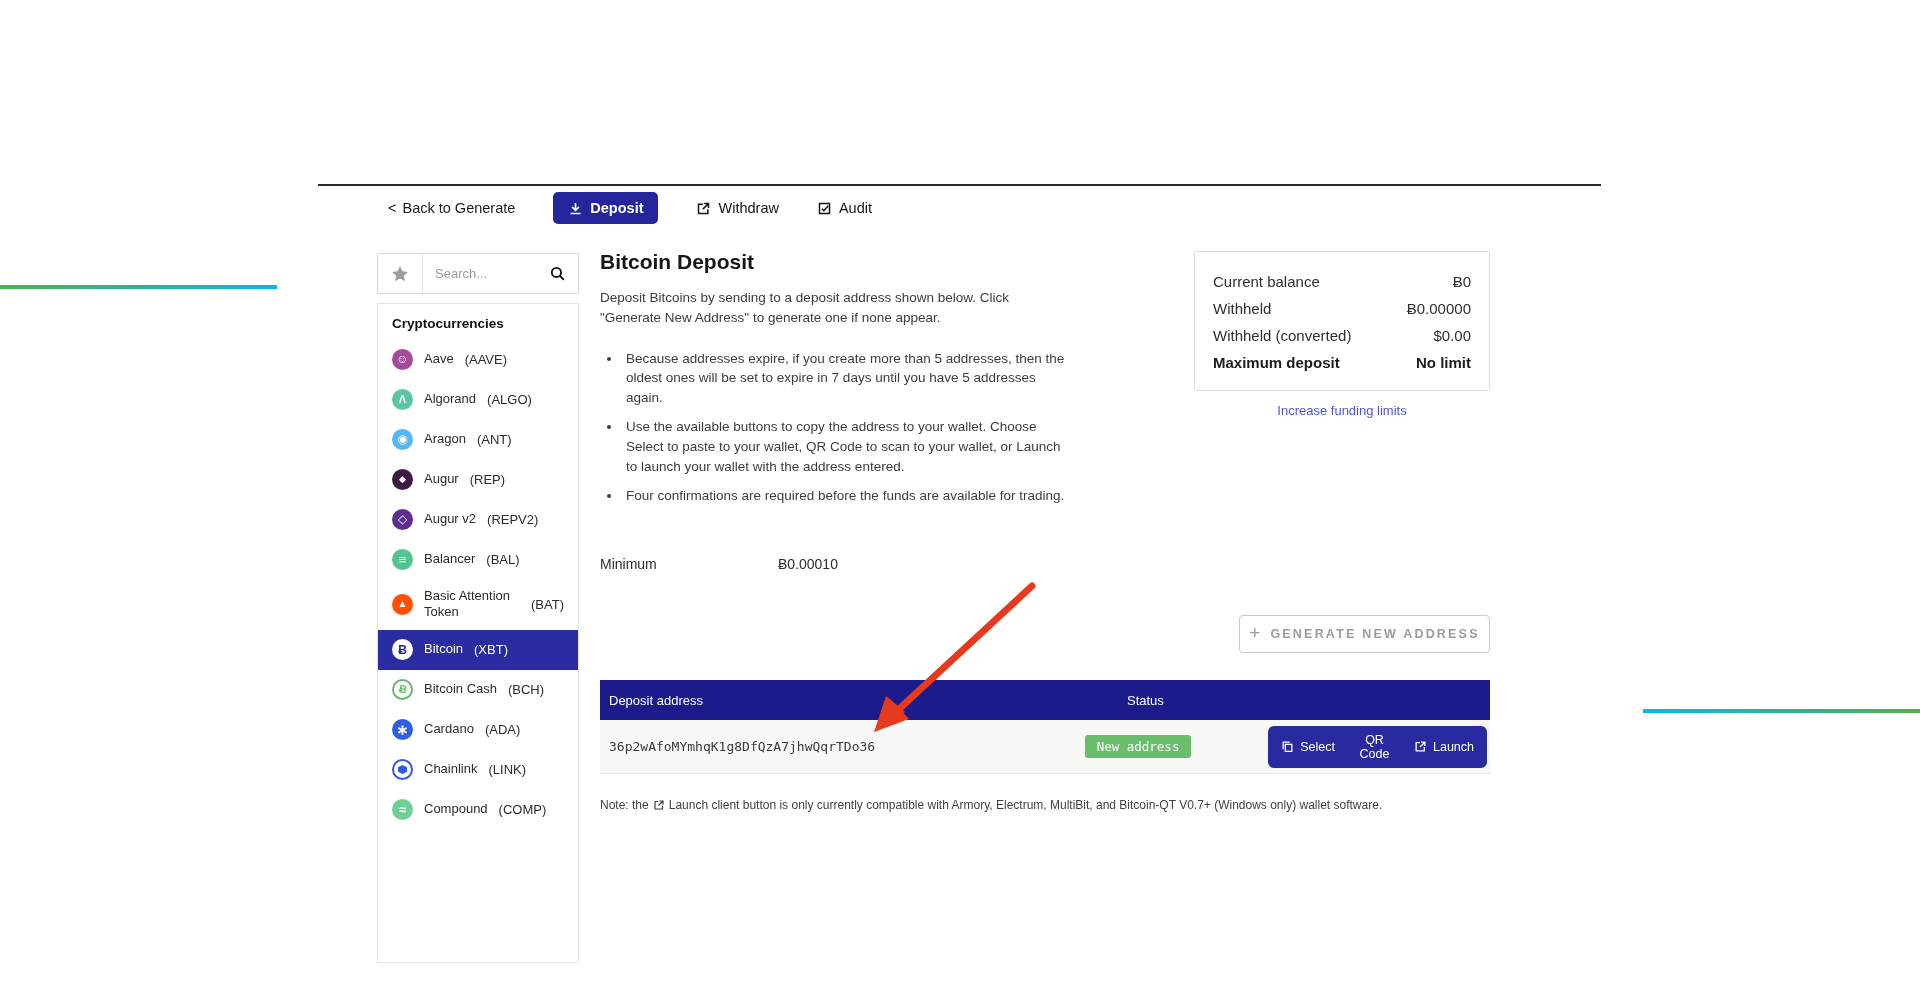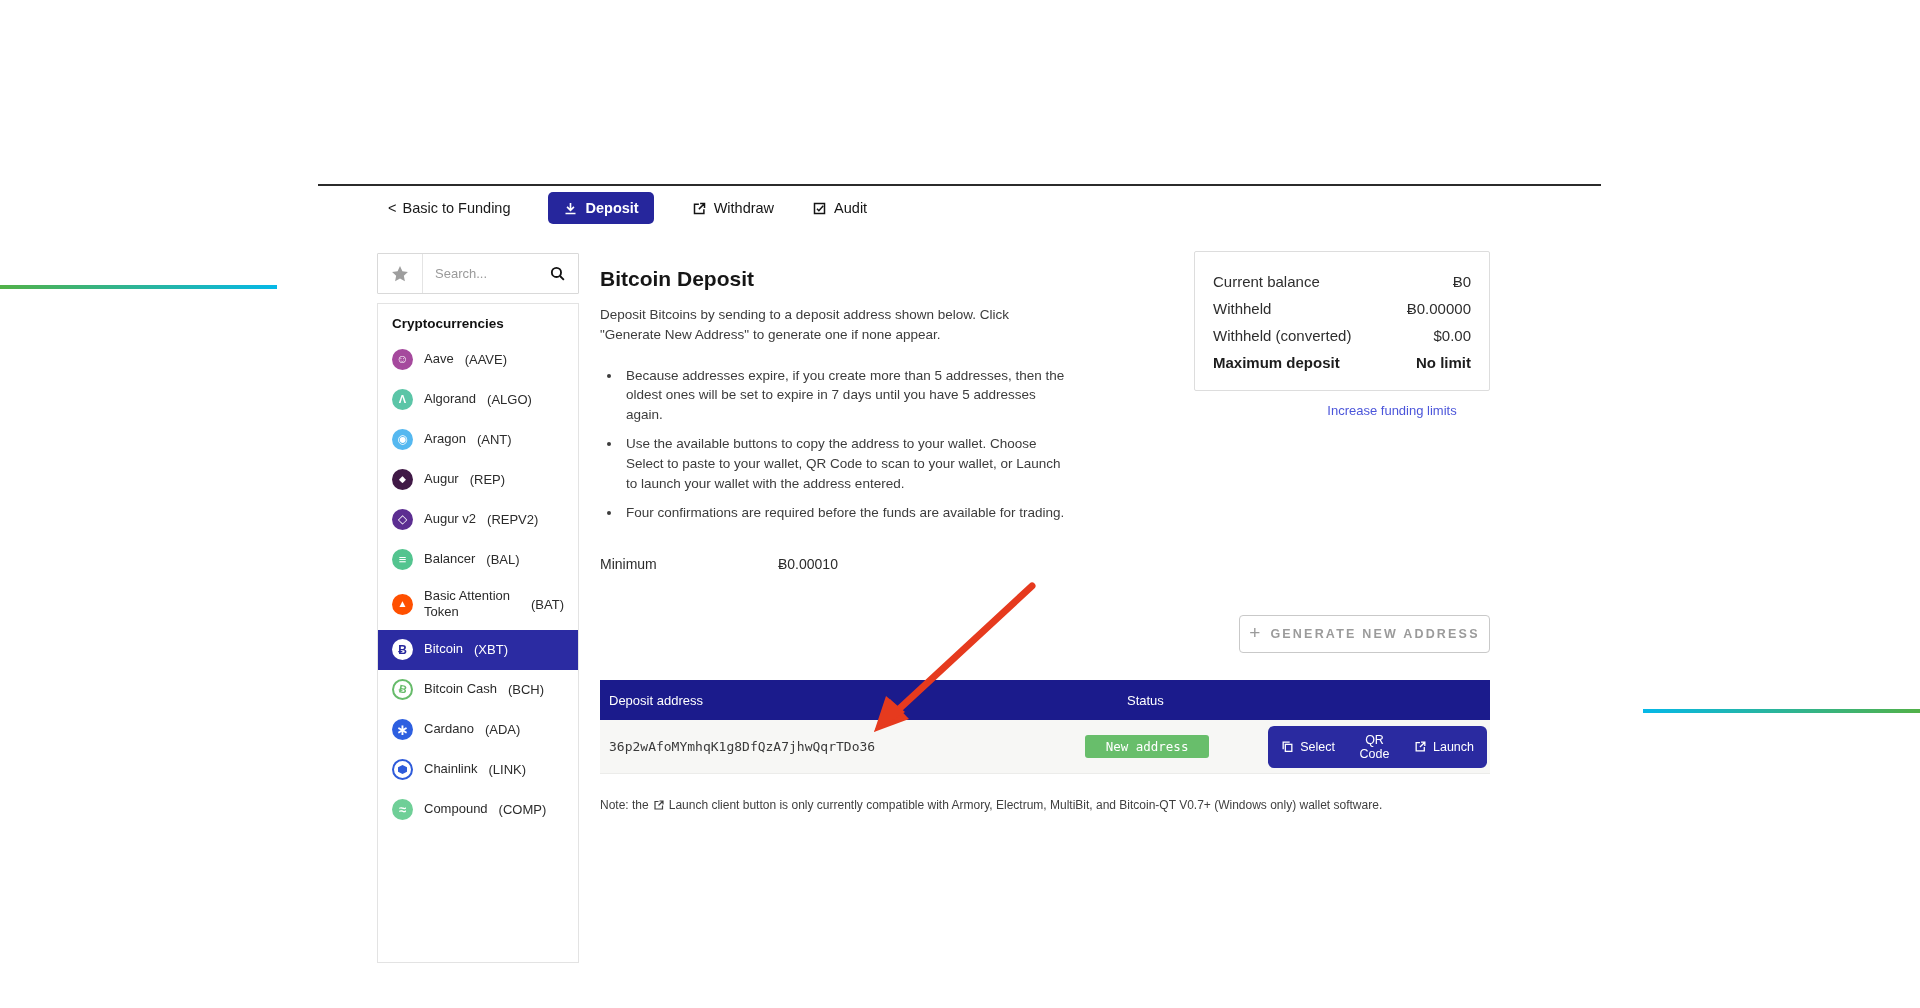--- a/index.html
+++ b/index.html
@@ -42,66 +42,66 @@
   .coin-bat       { background:#FF5000; font-size:10px; }
   .coin-bitcoin   { background:#fff; color:#26269C; font-size:12px; }
   .coin-bch       { background:#fff; border:2px solid #66BB6A; color:#66BB6A; font-size:11px; }
   .coin-bch span  { transform:rotate(12deg); display:block; }
   .coin-cardano   { background:#2D5FE0; font-size:15px; }
   .coin-chainlink { background:#fff; border:2px solid #2E5BDA; }
   .hex { width:9px; height:9px; background:#2E5BDA; clip-path:polygon(50% 0,100% 25%,100% 75%,50% 100%,0 75%,0 25%); }
   .coin-compound  { background:#6FCF97; font-size:13px; }
 
   
-  .main { position:absolute; left:600px; top:267px; width:470px; }
+  .main { position:absolute; left:600px; top:250px; width:470px; }
   .page-title { font-size:21px; font-weight:700; color:#161616; margin-bottom:14px; }
   .intro { font-size:13.5px; line-height:1.5; color:#3c3c3c; }
   .bullets { margin:20px 0 0 22px; font-size:13.5px; line-height:1.48; color:#3c3c3c; }
   .bullets li { margin-bottom:9px; padding-left:4px; }
   .min-row { position:absolute; left:600px; top:556px; width:470px; display:flex; font-size:14px; color:#2c2c2c; }
   .min-row .lbl { width:178px; }
 
   
   .panel { position:absolute; left:1194px; top:251px; width:296px; border:1px solid #ddd; border-radius:2px; background:#fff; padding:16px 18px 14px; }
   .panel-row { display:flex; justify-content:space-between; font-size:15px; color:#2e2e2e; padding:5px 0;gap:30px; }
   .panel-row.bold { font-weight:700; color:#1d1d1d; }
-  .funding-link { position:absolute; left:1244px; top:403px; width:296px; text-align:center; font-size:13px; color:#4B55DA; cursor:pointer; }
+  .funding-link { position:absolute; left:1194px; top:403px; width:296px; text-align:center; font-size:13px; color:#4B55DA; cursor:pointer; }
 
   
   .generate-btn { position:absolute; left:1239px; top:615px; width:251px; height:38px; background:#fff; border:1px solid #c9c9c9; border-radius:4px; display:flex; align-items:center; justify-content:center; gap:10px; color:#9b9b9b; font-size:12.5px; font-weight:700; letter-spacing:2.2px; font-family:inherit; cursor:pointer; }
   .generate-btn .plus { font-size:19px; font-weight:400; letter-spacing:0; margin-top:-2px; }
 
   
   .dtable { position:absolute; left:600px; top:680px; width:890px; }
   .dtable-head { display:flex; align-items:center; height:40px; background:#1B1B8C; color:#fff; font-size:13px; }
   .col-addr { padding-left:9px; width:527px; }
   .dtable-row { display:flex; align-items:center; height:54px; background:#f7f7f5; border-bottom:1px solid #ececea; }
   .addr { font-family:"DejaVu Sans Mono",monospace; font-size:13px; color:#3a3a3a; padding-left:9px; width:527px; }
   .status-cell { width:200px; }
-  .badge { display:inline-block; background:#68BE6B; color:#fff; font-family:"DejaVu Sans Mono",monospace; font-size:12.5px; padding:4px 21px; border-radius:3px; }
+  .badge { display:inline-block; background:#68BE6B; color:#fff; font-family:"DejaVu Sans Mono",monospace; font-size:12.5px; padding:4px 12px; border-radius:3px; }
   .btn-group { margin-left:auto; margin-right:3px; background:#2A2AA0; border-radius:6px; display:flex; align-items:center; padding:7px 13px; gap:22px; }
   .group-btn { display:flex; align-items:center; gap:6px; background:none; border:none; color:#fff; font-size:12.5px; font-family:inherit; cursor:pointer; padding:0; }
 
   
   .note { position:absolute; left:600px; top:798px; width:900px; font-size:12px; color:#3f3f3f; display:flex; align-items:center; gap:4px; white-space:nowrap; }
 
   
   .arrow-overlay { position:absolute; left:0; top:0; width:1920px; height:1008px; pointer-events:none; }
 </style>
 </head>
 <body>
 
 <div class="canvas">
 
   <div class="top-rule"></div>
 
   <div class="nav">
     <div class="back-link">
       <span>&lt;</span>
-      <span>Basic to Funding</span>
+      <span>Back to Generate</span>
     </div>
     <button class="nav-btn">
       <svg width="15" height="15" viewBox="0 0 24 24" fill="none" stroke="#fff" stroke-width="2.6">
           <path d="M12 3v11M6.5 9.5L12 15l5.5-5.5M4 20h16"></path>
         </svg>
       <span>Deposit</span>
     </button>
     <div class="nav-item">
       <svg width="15" height="15" viewBox="0 0 24 24" fill="none" stroke="#141414" stroke-width="2.4">
           <path d="M19 13v7H4V5h7M13 4h7v7M20 4l-9 9"></path>

